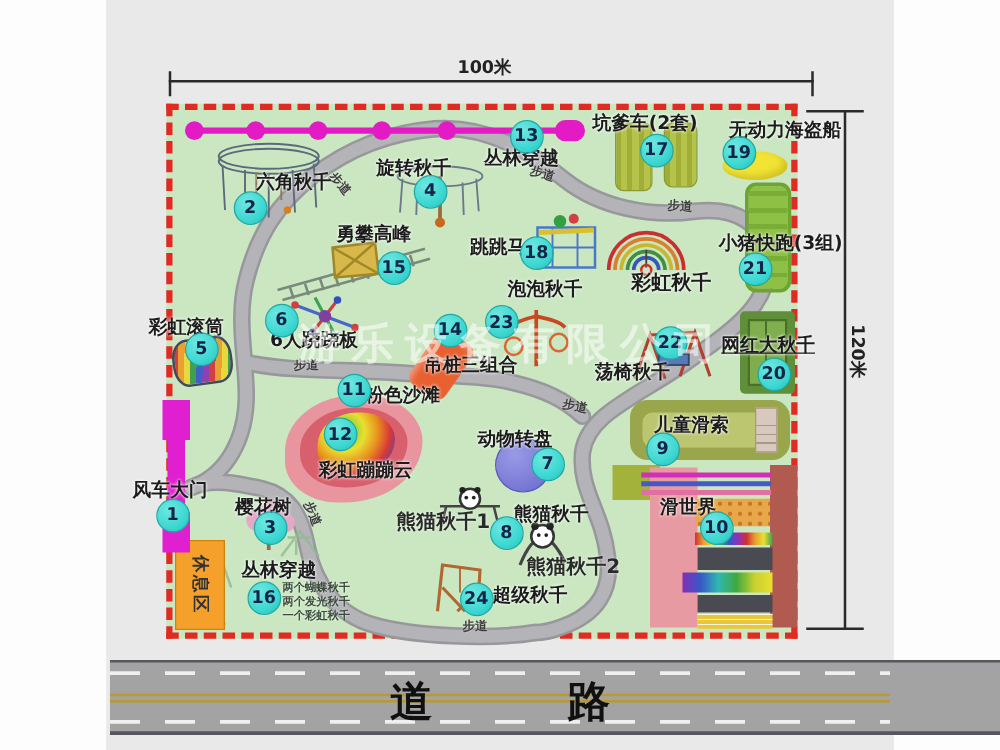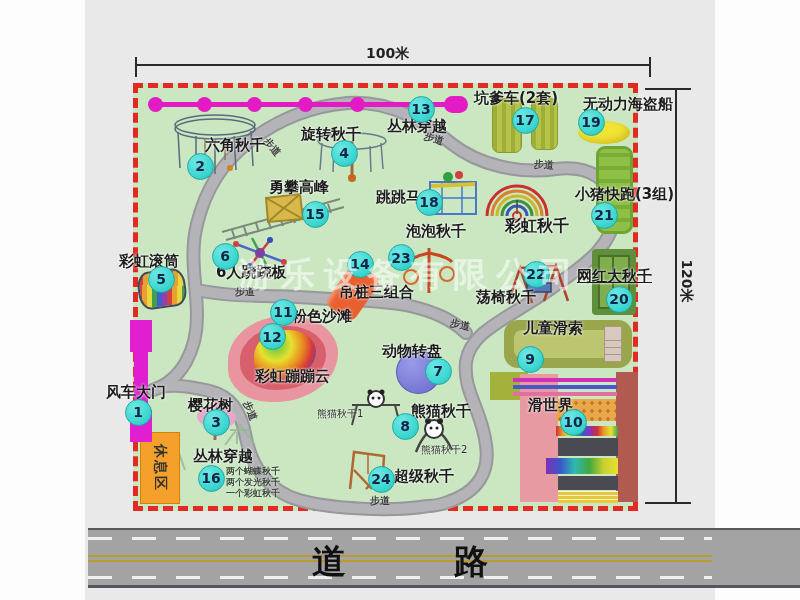--- a/index.html
+++ b/index.html
@@ -18,21 +18,21 @@
         background:#cbe7c2;border:5px dashed #e12b22;box-sizing:border-box;}
   
   #overlay{position:absolute;left:0;top:0;width:800px;height:600px;pointer-events:none;}
   
   .marker{position:absolute;width:25px;height:25px;border-radius:50%;
           background:radial-gradient(circle at 35% 30%, #6fe7e2, #3ed8d2 60%, #27bdb8);
           border:1px solid #1fa8a4;color:#14254a;font-size:14px;font-weight:bold;
           display:flex;align-items:center;justify-content:center;z-index:40;}
   .map-label{position:absolute;font-size:15px;font-weight:bold;color:#1c1c1c;white-space:nowrap;
           text-shadow:0 0 2px rgba(255,255,255,.9),0 0 3px rgba(255,255,255,.7);z-index:35;}
-  .small-label{position:absolute;font-size:10px;font-weight:normal;color:#2a2a2a;white-space:nowrap;
+  .small-label{position:absolute;font-size:16px;font-weight:bold;color:#2a2a2a;white-space:nowrap;
           text-shadow:0 0 2px rgba(255,255,255,.9);z-index:35;}
   .walkway{position:absolute;font-size:10px;font-weight:bold;color:#3c3c3c;white-space:nowrap;z-index:30;
           text-shadow:0 0 2px rgba(230,230,230,.8);}
   .detail-lines{position:absolute;font-size:9px;line-height:11px;font-weight:bold;color:#3a4a3a;
           white-space:pre-line;z-index:35;text-shadow:0 0 2px rgba(255,255,255,.8);}
   
   #wm-company{position:absolute;left:238px;top:252px;font-size:34px;font-weight:bold;
           color:rgba(255,255,255,.55);letter-spacing:9px;z-index:50;white-space:nowrap;}
   #wm-phone{position:absolute;left:140px;top:297px;font-size:34px;font-weight:bold;
           color:rgba(100,145,235,.45);letter-spacing:1px;z-index:50;white-space:nowrap;}
@@ -276,26 +276,26 @@
       <div class="map-label" style="left: 301px; top: 125px;">旋转秋千</div>
       <div class="marker" style="left: 147.5px; top: 265.5px;">5</div>
       <div class="map-label" style="left: 119px; top: 252px;">彩虹滚筒</div>
       <div class="marker" style="left: 211.5px; top: 242.5px;">6</div>
       <div class="map-label" style="left: 216px; top: 263px;">6人跷跷板</div>
       <div class="marker" style="left: 424.5px; top: 357.5px;">7</div>
       <div class="map-label" style="left: 382px; top: 342px;">动物转盘</div>
       <div class="marker" style="left: 391.5px; top: 412.5px;">8</div>
       <div class="map-label" style="left: 411px; top: 402px;">熊猫秋千</div>
       <div class="marker" style="left: 516.5px; top: 345.5px;">9</div>
-      <div class="map-label" style="left: 523px; top: 319px;">儿童滑索</div>
+      <div class="map-label" style="left: 523px; top: 331px;">儿童滑索</div>
       <div class="marker" style="left: 559.5px; top: 408.5px;">10</div>
       <div class="map-label" style="left: 528px; top: 396px;">滑世界</div>
       <div class="marker" style="left: 269.5px; top: 298.5px;">11</div>
       <div class="map-label" style="left: 292px; top: 307px;">粉色沙滩</div>
-      <div class="marker" style="left: 258.5px; top: 323px;">12</div>
+      <div class="marker" style="left: 258.5px; top: 334px;">12</div>
       <div class="map-label" style="left: 255px; top: 367px;">彩虹蹦蹦云</div>
       <div class="marker" style="left: 407.5px; top: 95.5px;">13</div>
       <div class="map-label" style="left: 387px; top: 117px;">丛林穿越</div>
       <div class="marker" style="left: 346.5px; top: 250.5px;">14</div>
       <div class="map-label" style="left: 339px; top: 283px;">吊桩三组合</div>
       <div class="marker" style="left: 301.5px; top: 200.5px;">15</div>
       <div class="map-label" style="left: 269px; top: 178px;">勇攀高峰</div>
       <div class="marker" style="left: 197.5px; top: 464.5px;">16</div>
       <div class="map-label" style="left: 193px; top: 447px;">丛林穿越</div>
       <div class="marker" style="left: 511.5px; top: 106.5px;">17</div>

